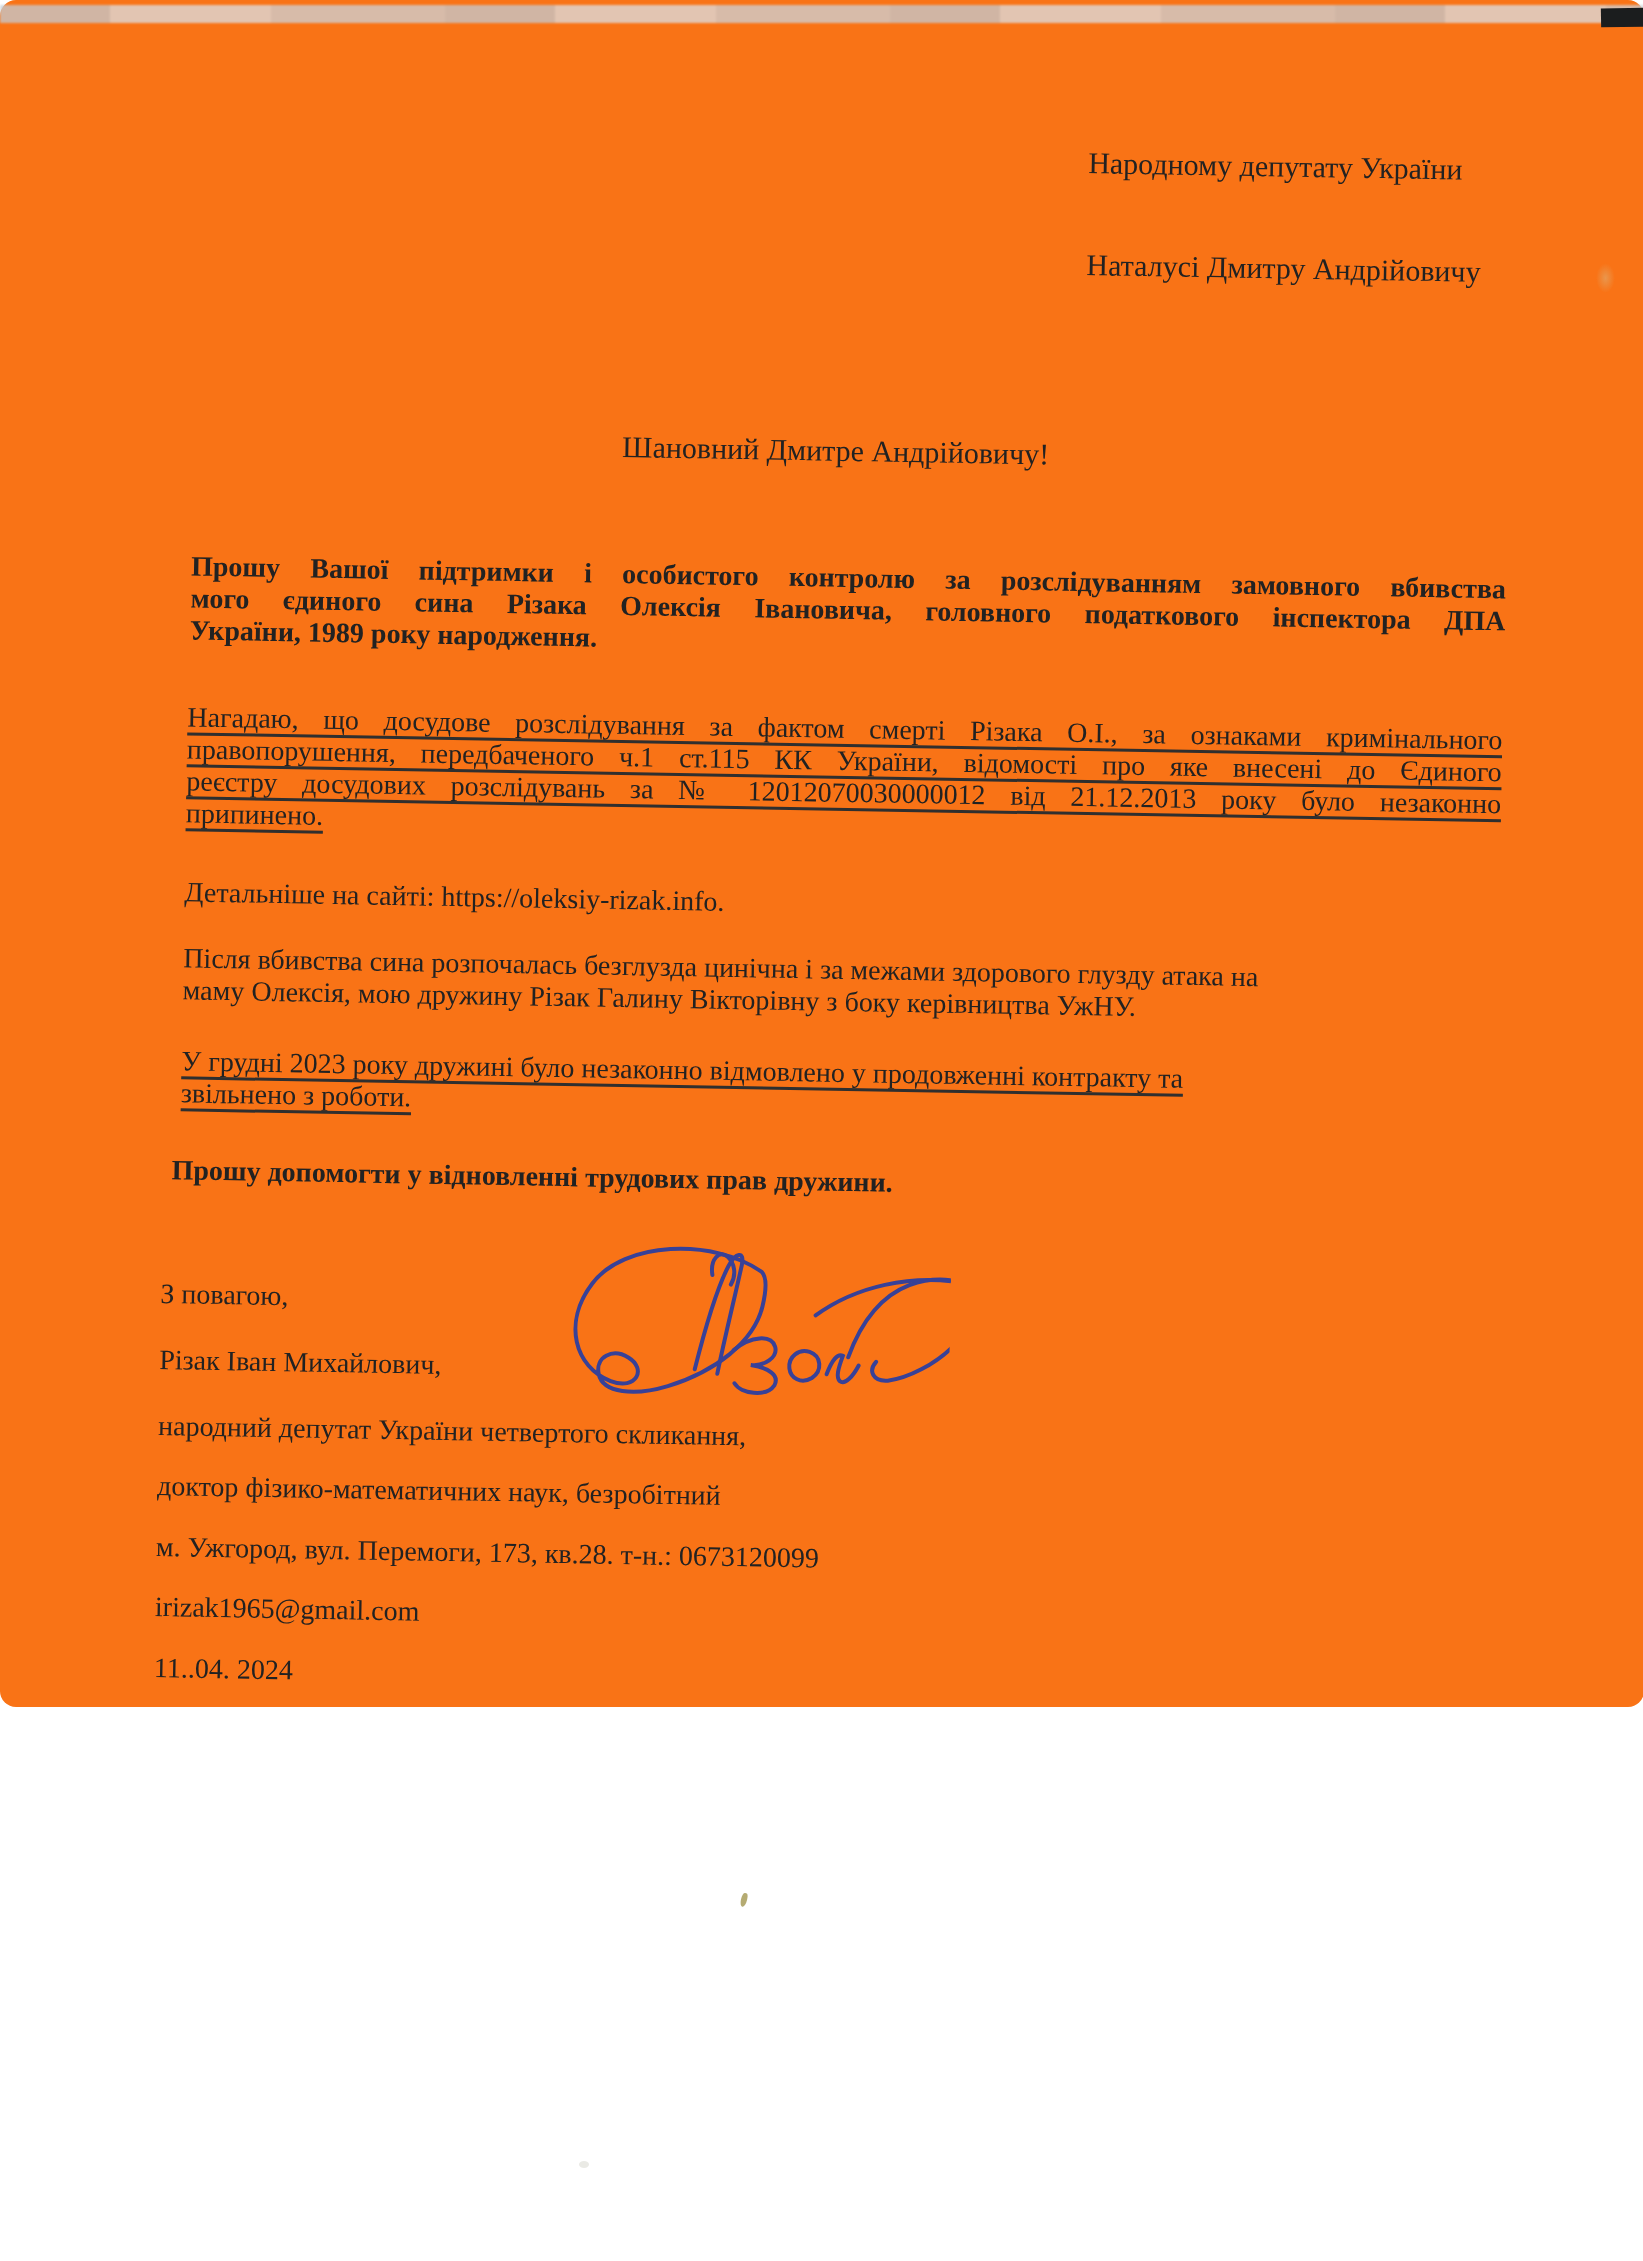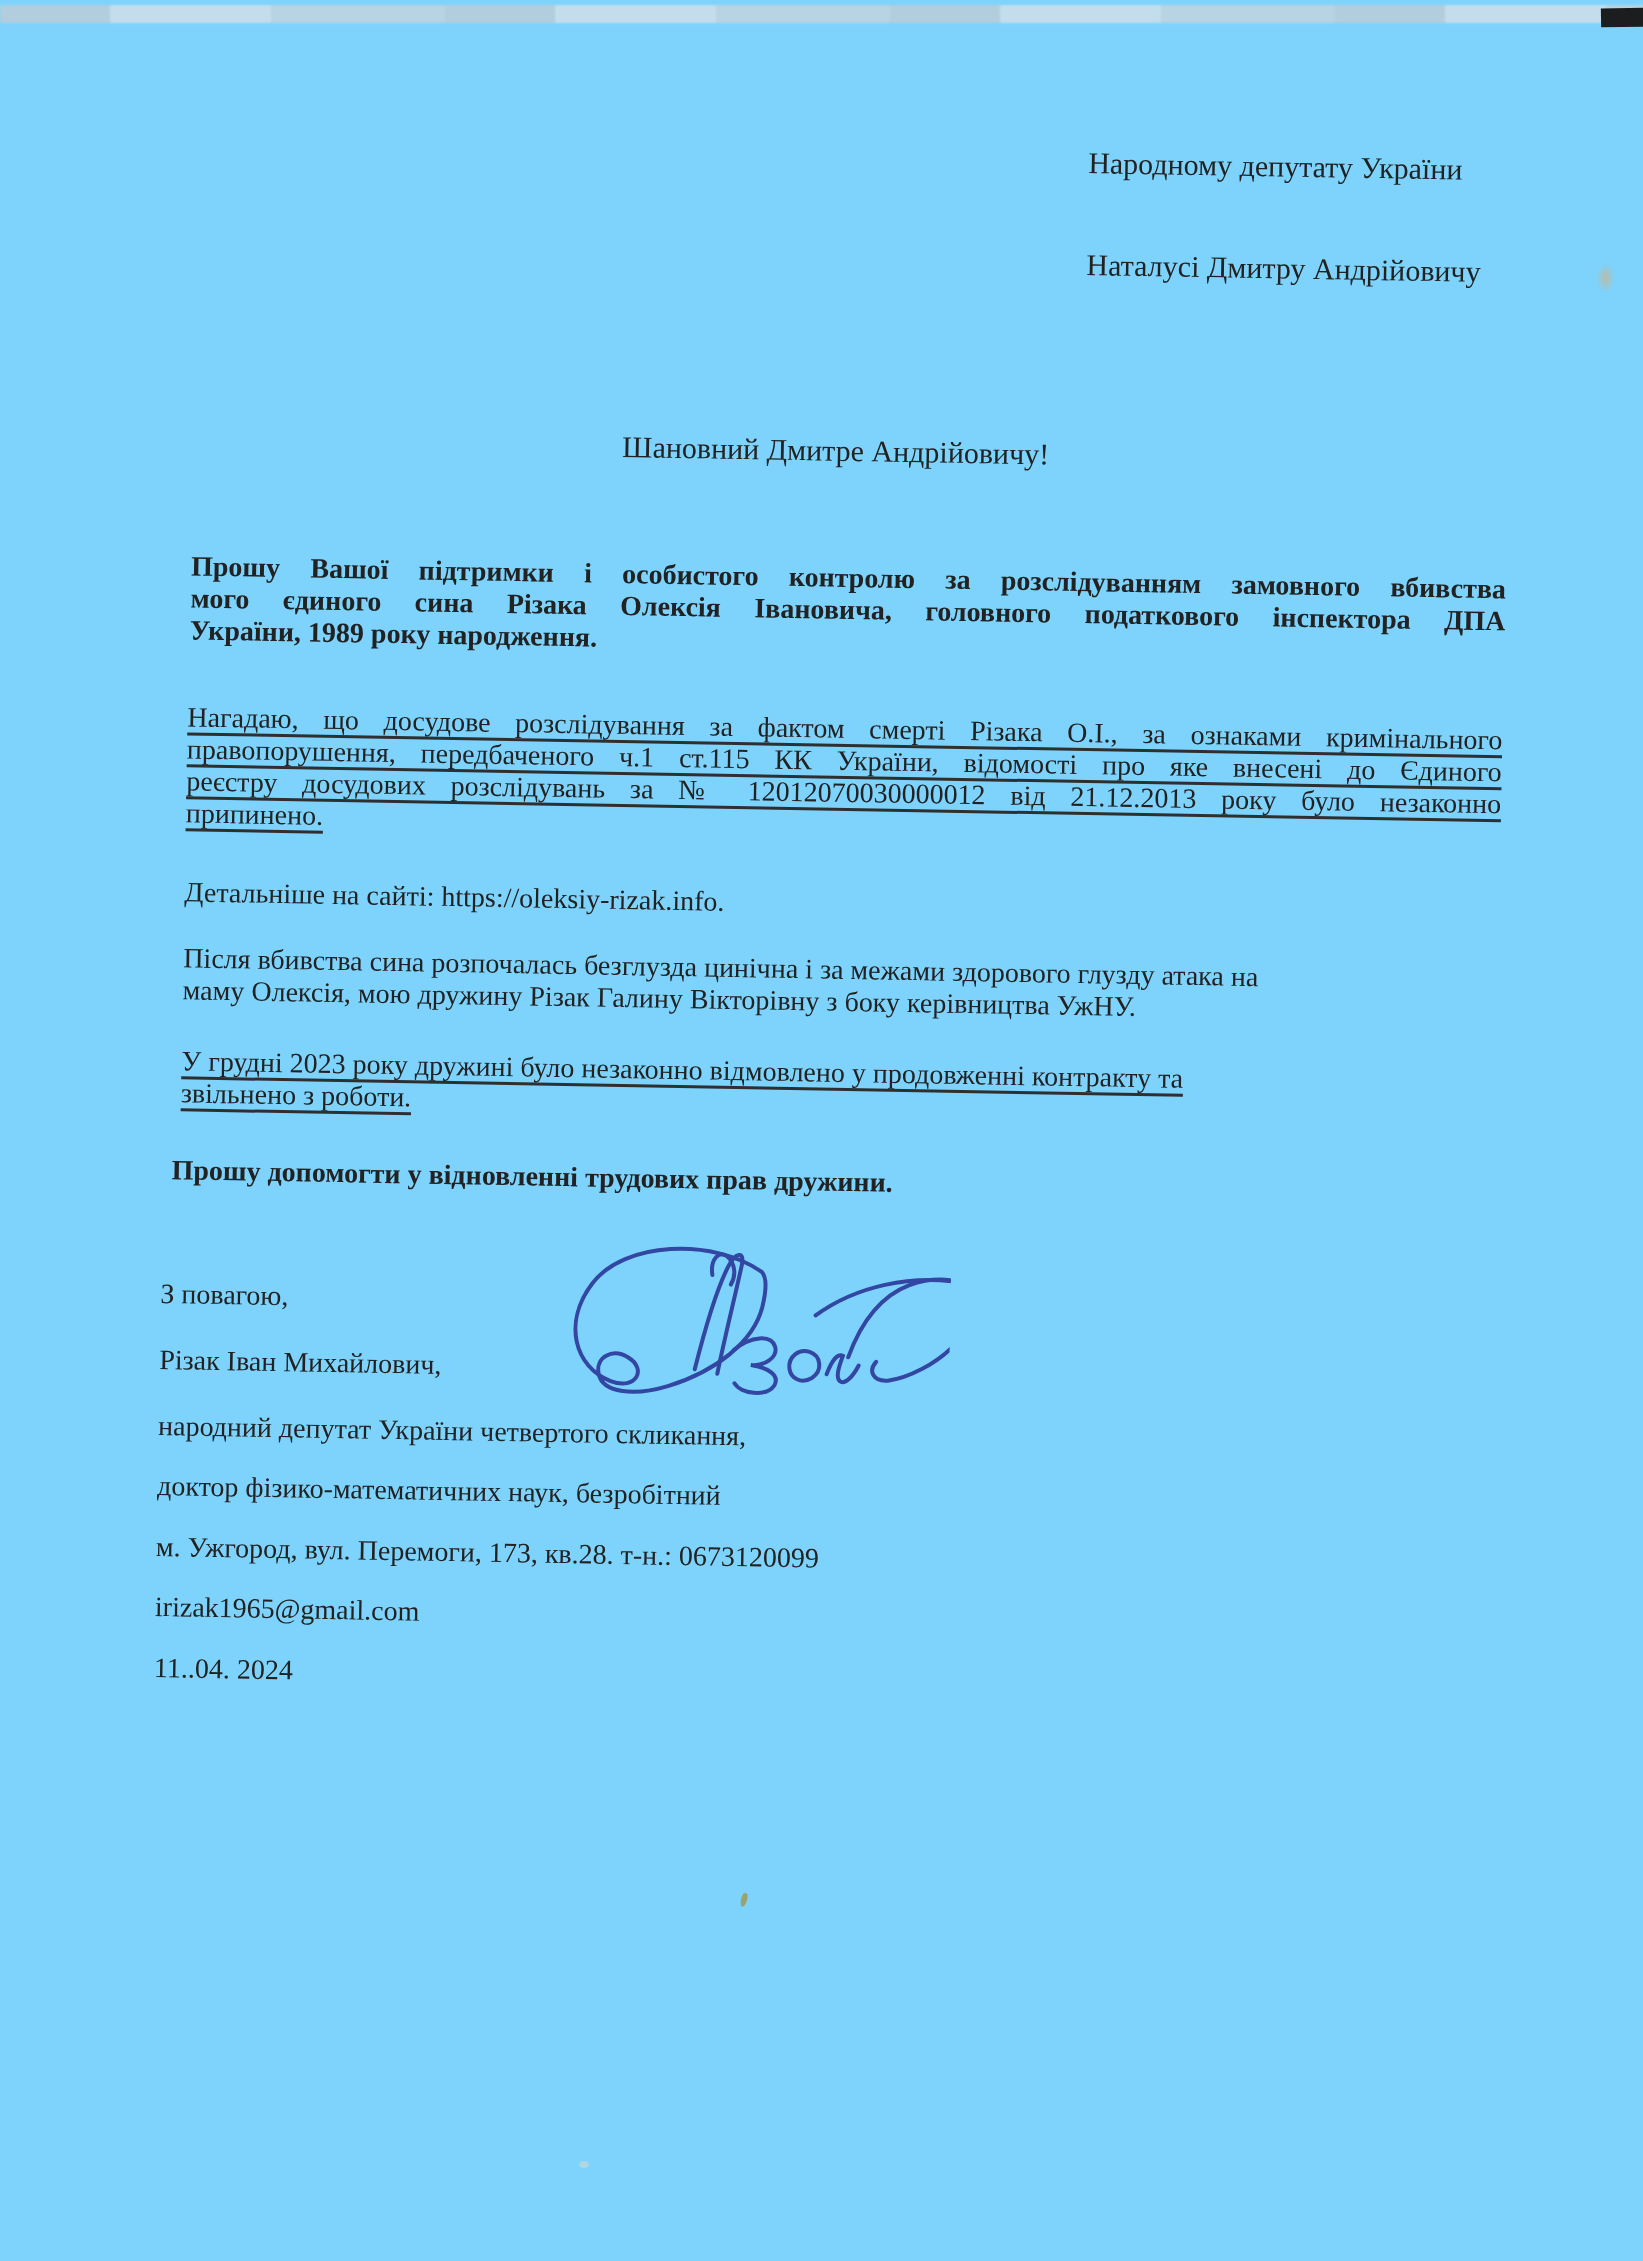--- a/index.html
+++ b/index.html
@@ -3,22 +3,22 @@
 <meta charset="utf-8">
 <style>
   html,body{margin:0;padding:0;}
   body{
     width:1644px;height:2261px;
     background:#ffffff;
     font-family:"Liberation Serif","DejaVu Serif",serif;
     overflow:hidden;
   }
   .sheet{
-    position:relative;width:1644px;height:2261px;
-    background:#7dd3fc;color:#222;
+    position:relative;width:1644px;height:1707px;
+    background:#f97316;color:#222;border-radius:16px;
   }
   
   .top-band{
     position:absolute;top:5.2px;left:0;width:1644px;height:18px;
     background:repeating-linear-gradient(90deg,#c3ccd4 0 110px,#dbe1e7 110px 271px,#ccd4db 271px 445px);
     opacity:.75;filter:blur(1.3px);
   }
   .corner-black{
     position:absolute;top:7.7px;left:1601px;width:43px;height:19.3px;
     background:#1b1d1e;transform:rotate(-1deg);

